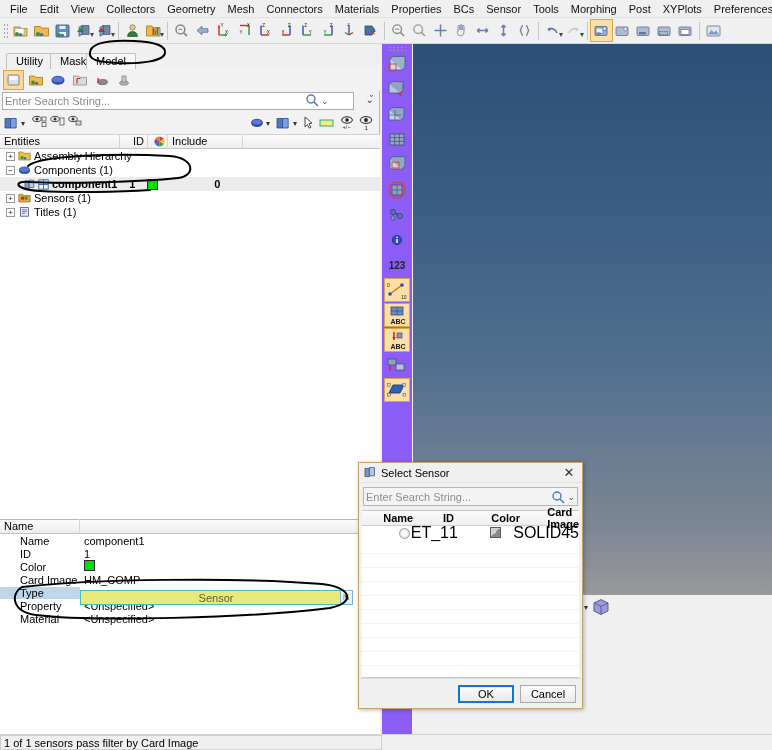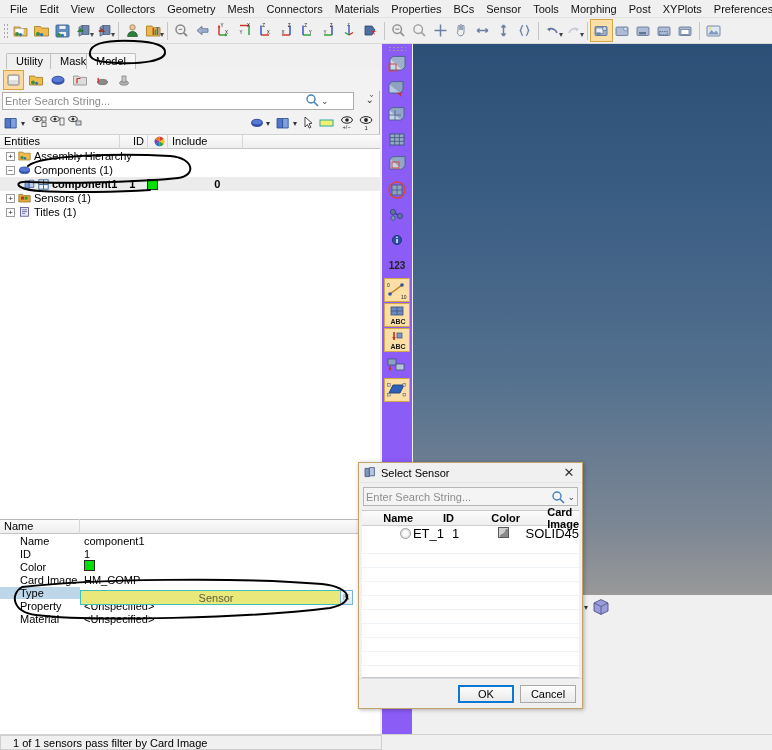--- a/index.html
+++ b/index.html
@@ -123,41 +123,41 @@
     display: flex; align-items: center; font-size: 11px; padding-left: 2px; }
   #autocombo .abtn { margin-left: auto; width: 13px; height: 15px; display: flex;
     align-items: center; justify-content: center; font-size: 7px; }
 
   #brfill { position: absolute; top: 619px; left: 413px; width: 359px; height: 115px; background: #f0f0f0; }
 
   
   #statusbar { position: absolute; bottom: 0; left: 0; width: 772px; height: 16px;
     background: #f0f0f0; border-top: 1px solid #d2d2d2; display: flex; align-items: center; }
   #statusinner { width: 382px; height: 15px; border: 1px solid #cfcfcf; background: #f0f0f0;
-    display: flex; align-items: center; padding-left: 12px; font-size: 11px; }
+    display: flex; align-items: center; padding-left: 3px; font-size: 11px; }
 
   
   #dialog { position: absolute; left: 358px; top: 462px; width: 225px; height: 247px;
     background: #f0f0f0; border: 1px solid #c2a46a; box-shadow: 1px 1px 4px rgba(0,0,0,.28); }
   #dlgtitle { height: 20px; display: flex; align-items: center; padding: 0 4px;
     background: #f0f0f0; border-bottom: 1px solid #e3e3e3; }
   #dlgtitle .tt { font-size: 11px; margin-left: 4px; }
   #dlgclose { margin-left: auto; width: 18px; height: 16px; display: flex;
     align-items: center; justify-content: center; font-size: 13px; color: #333; }
   #dlgsearch { margin: 4px 4px 0 4px; height: 19px; background: #f4f4f4; border: 1px solid #b6b6b6;
     display: flex; align-items: center; padding: 0 2px; }
   #dlgsearch input { border: none; outline: none; background: transparent; width: 175px;
     font-size: 11px; font-family: "Liberation Sans", sans-serif; color: #333; }
   #dlgsearch input::placeholder { color: #8d8d8d; }
   #dlgtbl { margin: 4px 3px 0 3px; height: 168px; background: #fff; border: 1px solid #c9c9c9;
     border-left: none; border-right: none; }
   #dlghdr { height: 15px; background: linear-gradient(#fcfcfc,#efefef);
     border-bottom: 1px solid #cecece; display: flex; align-items: center; font-size: 11px; }
   #dlghdr .h { font-weight: bold; }
-  .dlgrow { height: 14px; display: flex; align-items: center; font-size: 13px; padding-left: 37px; }
+  .dlgrow { height: 14px; display: flex; align-items: center; font-size: 16px; padding-left: 37px; }
   .radio { width: 11px; height: 11px; border-radius: 50%; border: 1px solid #a0a0a0;
     background: radial-gradient(#fff 30%, #dcdcdc 75%); }
   .gswatch { width: 11px; height: 11px; border: 1px solid #5a5a5a;
     background: linear-gradient(135deg,#cfcfcf 0 50%, #8a8a8a 50% 100%); display: inline-block; }
   .rowline { height: 14px; border-bottom: 1px solid #eef4f8; }
   #dlgbtns { position: absolute; bottom: 0; left: 0; width: 100%; height: 30px;
     border-top: 1px solid #dcdcdc; display: flex; align-items: center;
     justify-content: flex-end; padding-right: 6px; gap: 6px; }
   .dbtn { width: 56px; height: 18px; font-size: 11px; background: linear-gradient(#fdfdfd,#e9e9e9);
     border: 1px solid #a9a9a9; display: flex; align-items: center; justify-content: center; }

